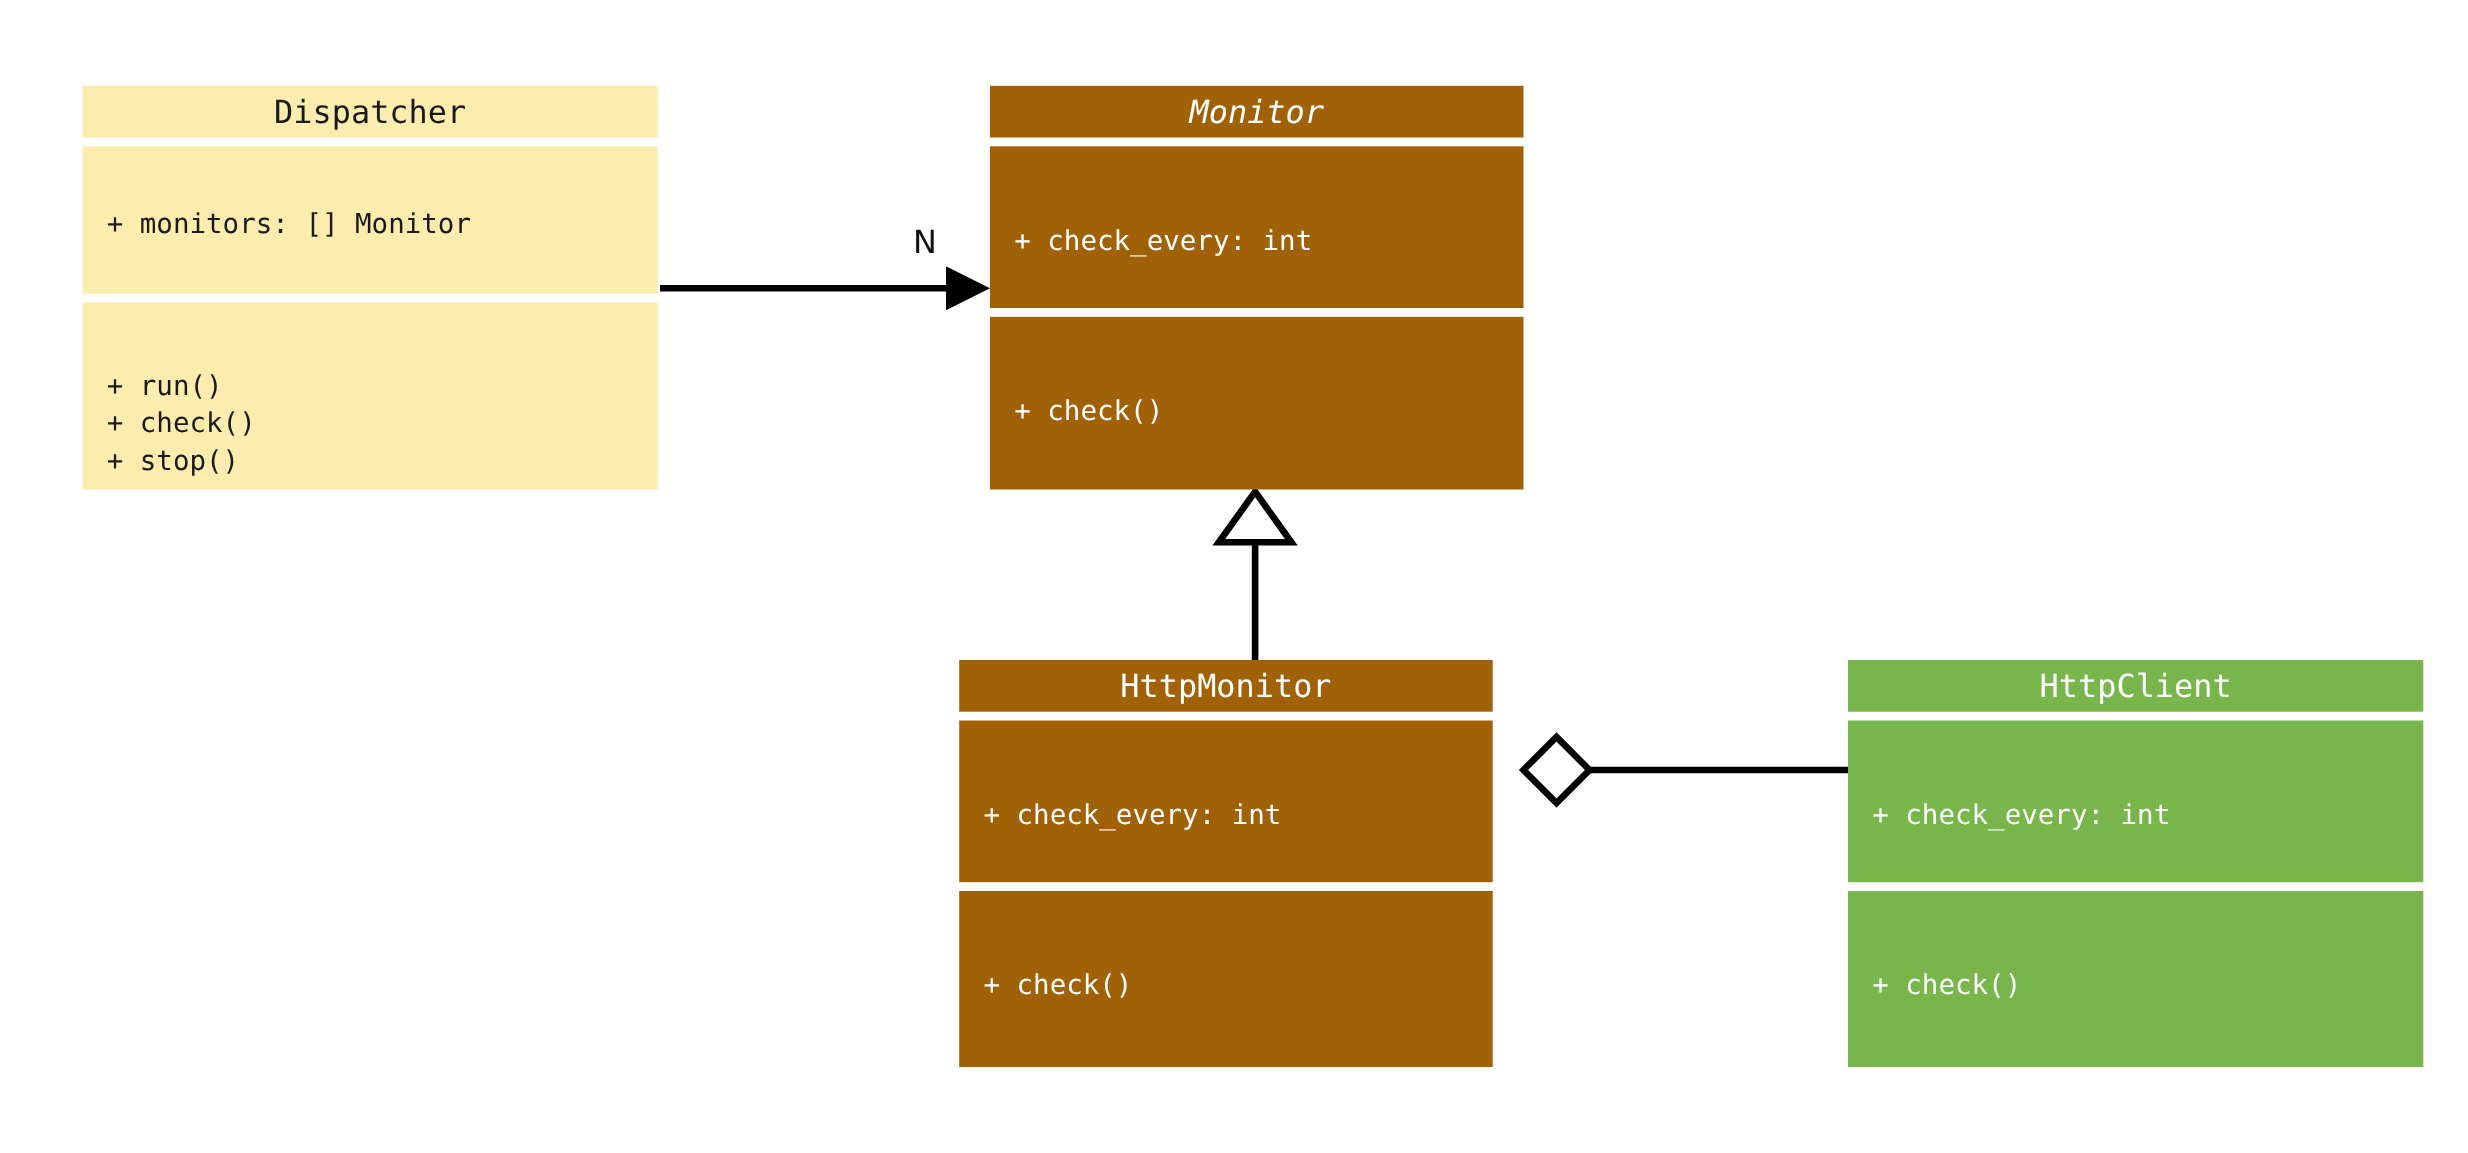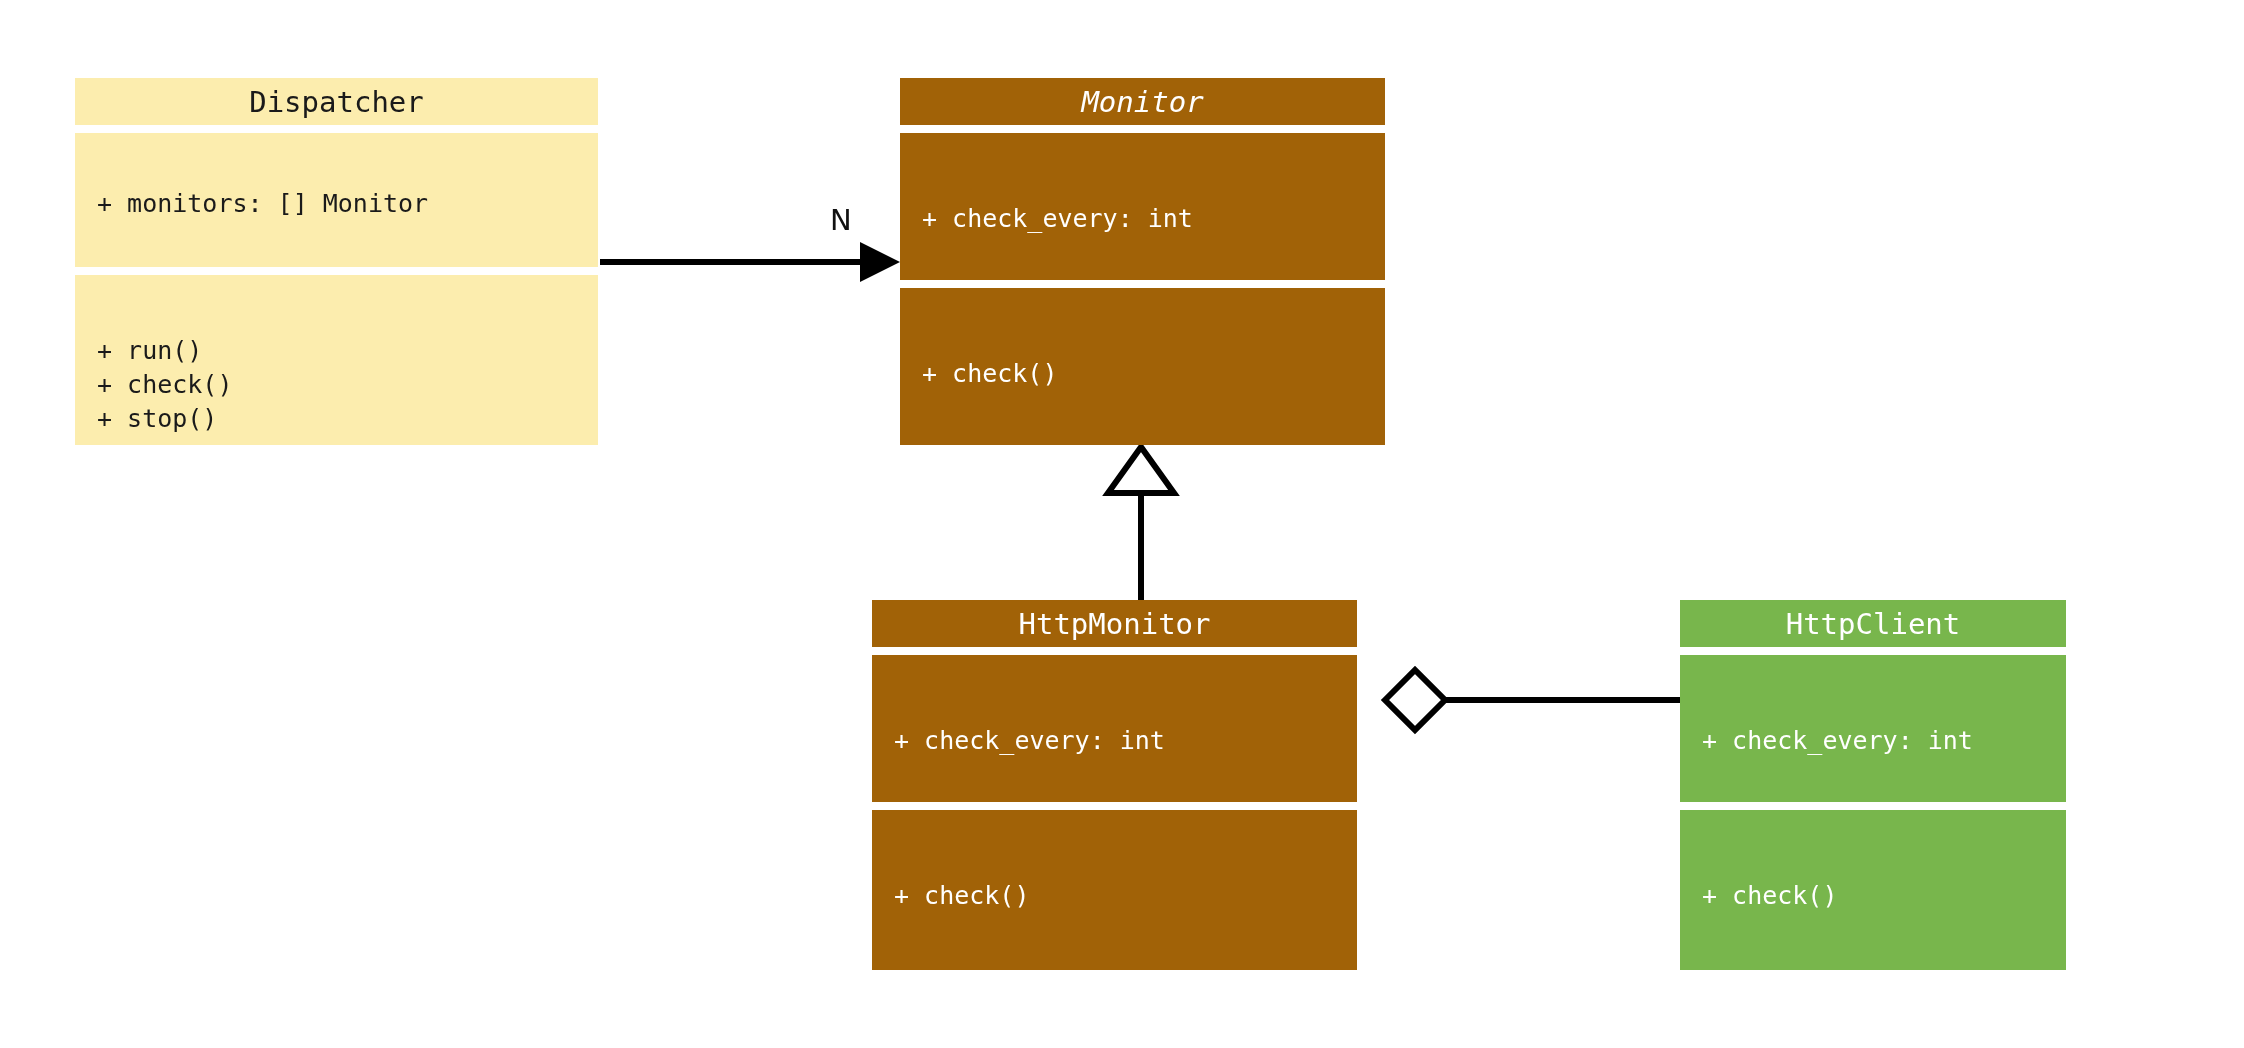--- a/index.html
+++ b/index.html
@@ -149,21 +149,21 @@
     <div class="compartment-gap"></div>
     <div class="uml-compartment uml-members" style="height:147px; padding-bottom:44px;">
       <div class="member-line">+ check_every: int</div>
     </div>
     <div class="compartment-gap"></div>
     <div class="uml-compartment uml-members" style="height:160px; padding-bottom:57px;">
       <div class="member-line">+ check()</div>
     </div>
   </div>
 
-  <div class="uml-class theme-green" style="left:1680px; top:600px; width:386px; height:370px;">
+  <div class="uml-class theme-green" style="left:1680px; top:600px; width:523px; height:370px;">
     <div class="uml-compartment uml-title" style="height:47px;">HttpClient</div>
     <div class="compartment-gap"></div>
     <div class="uml-compartment uml-members" style="height:147px; padding-bottom:44px;">
       <div class="member-line">+ check_every: int</div>
     </div>
     <div class="compartment-gap"></div>
     <div class="uml-compartment uml-members" style="height:160px; padding-bottom:57px;">
       <div class="member-line">+ check()</div>
     </div>
   </div>

